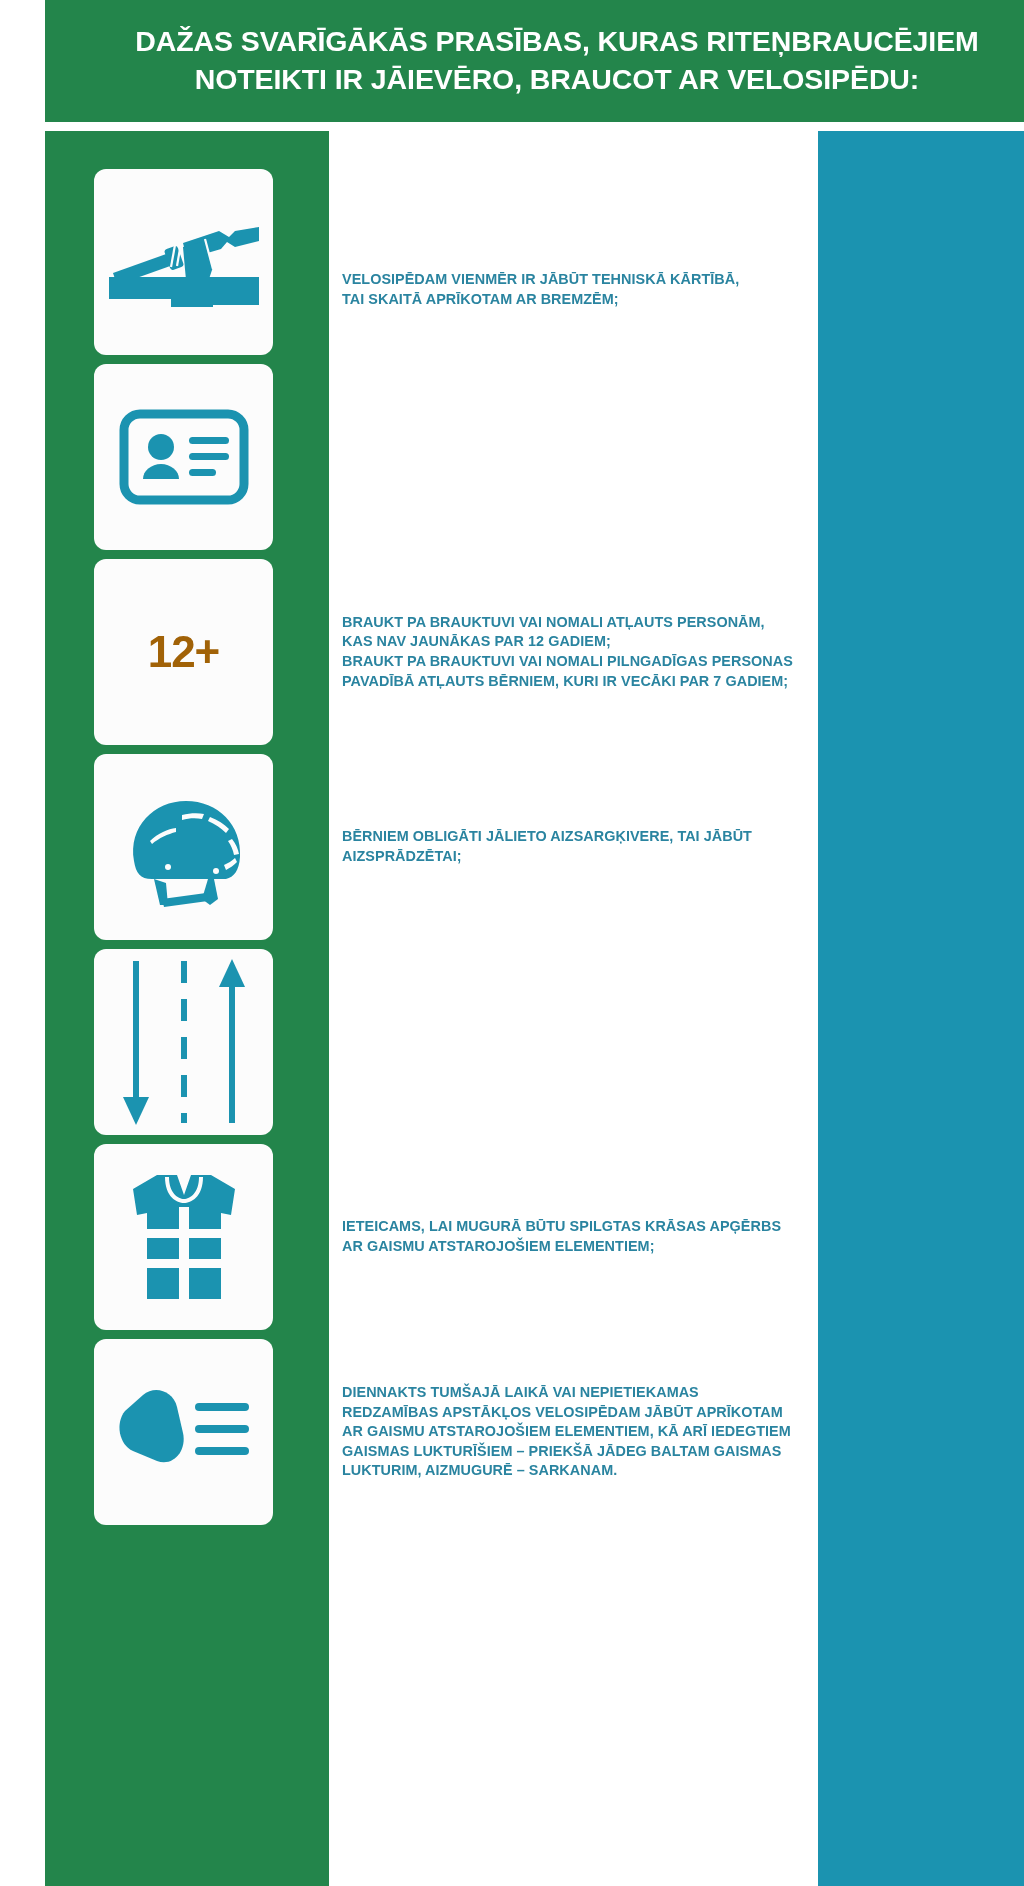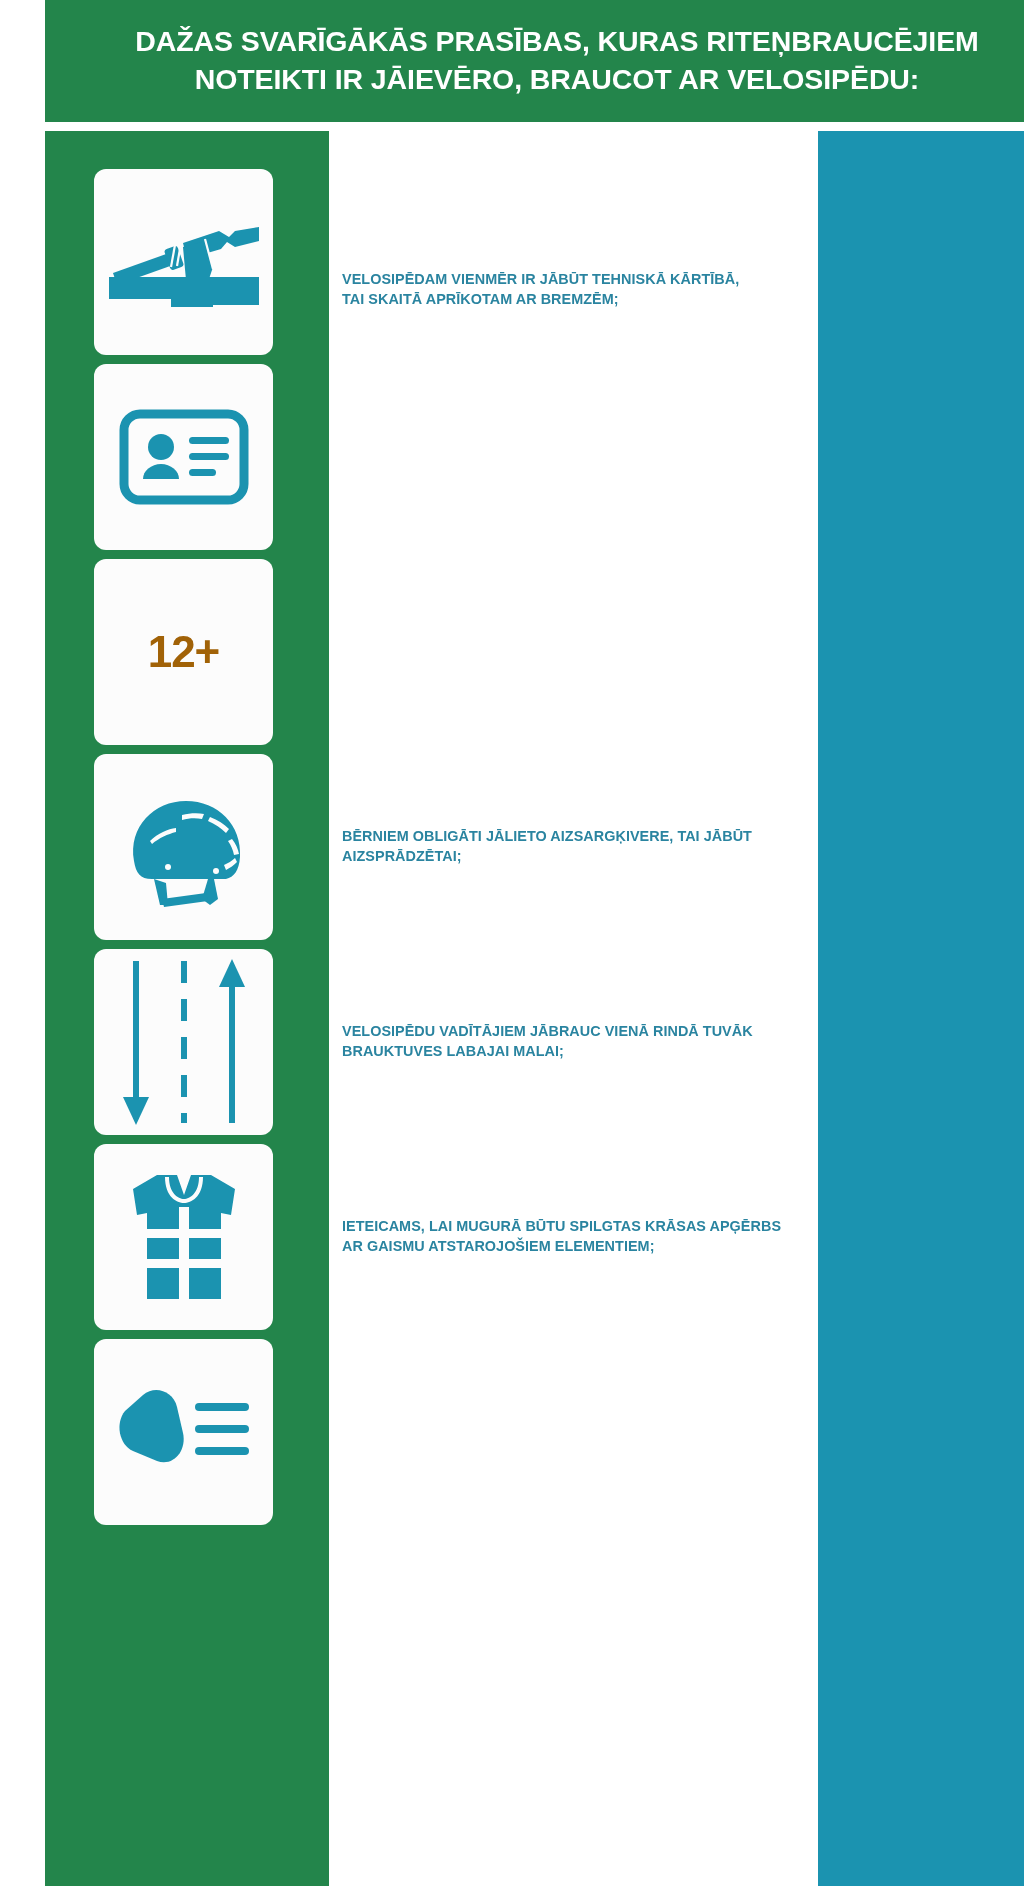--- a/index.html
+++ b/index.html
@@ -170,20 +170,26 @@
               <rect x="70" y="60" width="27" height="7" rx="3.5" fill="#1b93b0"></rect>
             </svg>
           </span>
         </div>
       </div>
 
       <div class="row" style="top:428px;height:195px;">
         <div class="icon-card" style="top:9px;height:186px;">
           <span class="num-icon">12+</span>
         </div>
+        <div class="text-panel" style="top:9px;height:186px;">
+          <div class="txt">BRAUKT PA BRAUKTUVI VAI NOMALI ATĻAUTS PERSONĀM,
+KAS NAV JAUNĀKAS PAR 12 GADIEM;
+BRAUKT PA BRAUKTUVI VAI NOMALI PILNGADĪGAS PERSONAS
+PAVADĪBĀ ATĻAUTS BĒRNIEM, KURI IR VECĀKI PAR 7 GADIEM;</div>
+        </div>
       </div>
 
       <div class="row" style="top:623px;height:195px;">
         <div class="icon-card" style="top:9px;height:186px;">
           <span>
             <svg width="140" height="120" viewBox="0 0 140 120">
               <g fill="#1b93b0">
                 <path d="M20 74 C14 40 40 14 72 14 C104 14 128 38 126 70
                          C125 84 120 90 112 92 L38 92 C26 92 22 86 20 74 Z"></path>
                 <path d="M40 92 L46 118 L54 118 L52 96 Z"></path>
@@ -215,24 +221,20 @@
               <g stroke="#1b93b0" stroke-width="6" fill="none">
                 <line x1="22" y1="4" x2="22" y2="148"></line>
                 <line x1="118" y1="166" x2="118" y2="22"></line>
                 <line x1="70" y1="4" x2="70" y2="166" stroke-dasharray="22 16"></line>
               </g>
               <polygon points="22,168 9,140 35,140" fill="#1b93b0"></polygon>
               <polygon points="118,2 105,30 131,30" fill="#1b93b0"></polygon>
             </svg>
           </span>
         </div>
-        <div class="text-panel" style="top:9px;height:186px;">
-          <div class="txt">VELOSIPĒDU VADĪTĀJIEM JĀBRAUC VIENĀ RINDĀ TUVĀK
-BRAUKTUVES LABAJAI MALAI;</div>
-        </div>
       </div>
 
       <div class="row" style="top:1013px;height:195px;">
         <div class="icon-card" style="top:9px;height:186px;">
           <span>
             <svg width="130" height="140" viewBox="0 0 130 140">
               <g fill="#1b93b0">
                 <path d="M38 8 L58 8 L65 28 L72 8 L92 8 L116 22 L112 48 L102 46 L102 132 L28 132 L28 46 L18 48 L14 22 Z"></path>
               </g>
               <g fill="#fcfcfc">
@@ -256,17 +258,24 @@
             <svg width="150" height="110" viewBox="0 0 150 110">
               <g fill="#1b93b0">
                 <path d="M16 34 L34 18 C46 8 64 14 68 30 L74 56 C78 74 64 90 48 84 L24 74 C10 68 6 46 16 34 Z"></path>
                 <rect x="86" y="26" width="54" height="8" rx="4"></rect>
                 <rect x="86" y="48" width="54" height="8" rx="4"></rect>
                 <rect x="86" y="70" width="54" height="8" rx="4"></rect>
               </g>
             </svg>
           </span>
         </div>
+        <div class="text-panel" style="top:9px;height:186px;">
+          <div class="txt">DIENNAKTS TUMŠAJĀ LAIKĀ VAI NEPIETIEKAMAS
+REDZAMĪBAS APSTĀKĻOS VELOSIPĒDAM JĀBŪT APRĪKOTAM
+AR GAISMU ATSTAROJOŠIEM ELEMENTIEM, KĀ ARĪ IEDEGTIEM
+GAISMAS LUKTURĪŠIEM – PRIEKŠĀ JĀDEG BALTAM GAISMAS
+LUKTURIM, AIZMUGURĒ – SARKANAM.</div>
+        </div>
       </div>
 
     </div>
   </div>
 </div>
 
 </body></html>

